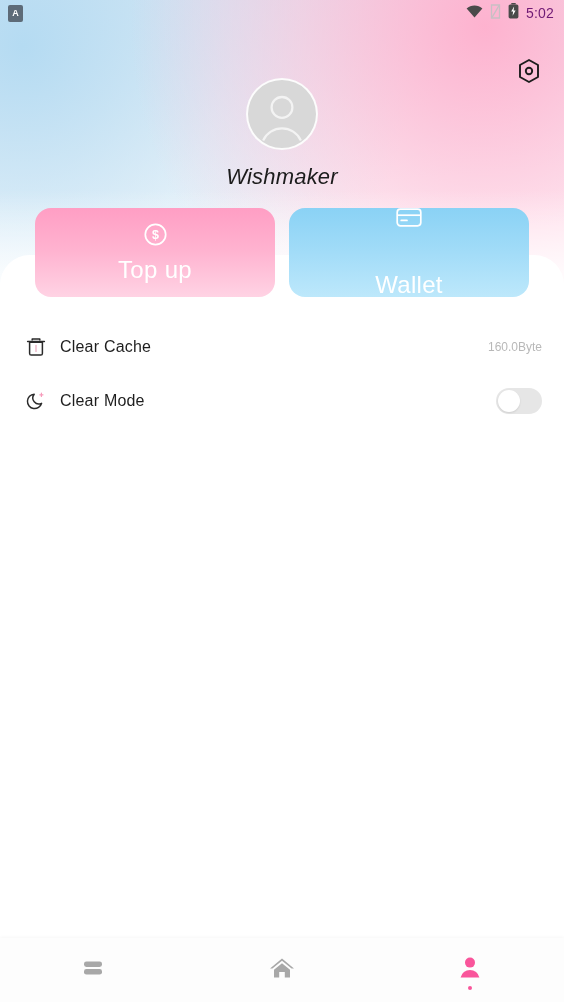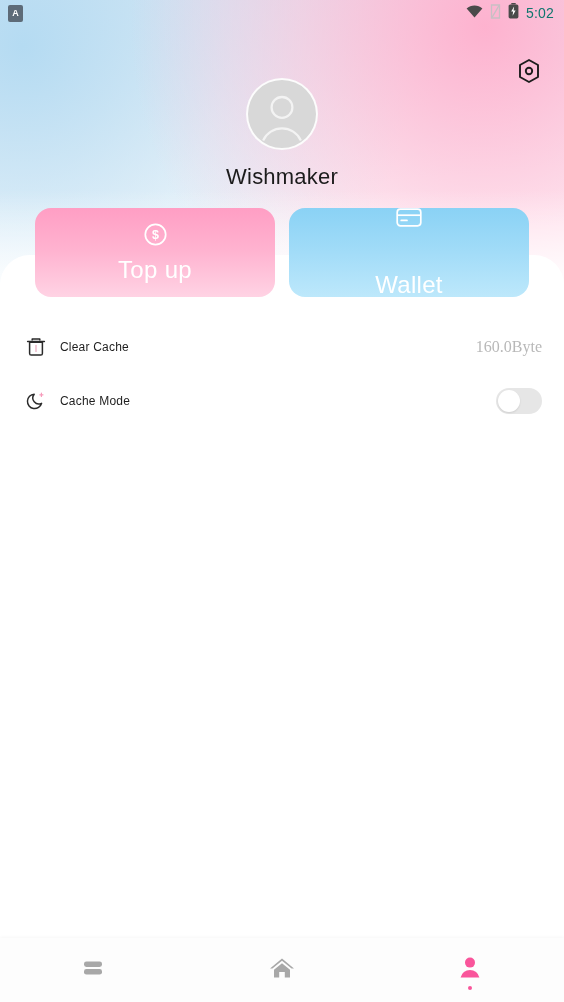--- a/index.html
+++ b/index.html
@@ -37,34 +37,34 @@
     z-index:6;
   }
   .sb-left { display:flex; align-items:center; gap:6px; }
   .sb-appicon {
     width:15px; height:17px; border-radius:2px;
     background:#5d6b78;
     display:flex; align-items:center; justify-content:center;
     color:#ffffff; font-size:9px; font-weight:bold; line-height:1;
   }
   .sb-right { display:flex; align-items:center; gap:7px; }
-  .sb-time { font-size:14px; color:#0f766e; letter-spacing:0.2px; }
+  .sb-time { font-size:14px; color:#701a75; letter-spacing:0.2px; }
 
   
   .gear-btn {
     position:absolute; right:22px; top:58px;
     width:26px; height:26px; z-index:7;
     display:flex; align-items:center; justify-content:center;
     cursor:pointer;
   }
 
   
   .profile {
     position:absolute; left:0; top:78px; width:564px;
-    display:flex; flex-direction:column; align-items:center; z-index:5;
+    display:flex; flex-direction:column; align-items:center; z-index:5;font-style:italic;
   }
   .avatar {
     width:72px; height:72px; border-radius:50%;
     background:#d8d8d8;
     border:2.5px solid rgba(255,255,255,0.92);
     display:flex; align-items:center; justify-content:center;
     overflow:hidden;
   }
   .username {
     margin-top:14px;
@@ -109,24 +109,24 @@
   .menu-row {
     height:54px; display:flex; align-items:center;
     padding:0 22px 0 24px; cursor:pointer;
   }
   .menu-icon {
     width:24px; height:24px; flex:0 0 24px;
     display:flex; align-items:center; justify-content:center;
     margin-right:12px;
   }
   .menu-label {
-    font-size:12px; color:#1e1e1e; flex:1; letter-spacing:0.2px;
+    font-size:16px; color:#1e1e1e; flex:1; letter-spacing:0.2px;
   }
   .menu-value {
-    font-size:16px; color:#b8b8b8;font-family:Liberation Serif, serif;
+    font-size:12px; color:#b8b8b8;
   }
 
   
   .toggle {
     width:46px; height:26px; border-radius:13px;
     background:#e6e6e6; position:relative; cursor:pointer;
     flex:0 0 46px;
   }
   .toggle-knob {
     position:absolute; left:2px; top:2px;
@@ -247,21 +247,21 @@
     </div>
 
 
     <div class="menu-row">
       <span class="menu-icon">
         <svg width="22" height="22" viewBox="0 0 22 22">
           <path d="M16.6 13.3 A7.2 7.2 0 1 1 9.2 4.2 A6 6 0 0 0 16.6 13.3 Z" fill="none" stroke="#2a2a2a" stroke-width="1.45" stroke-linejoin="round"></path>
           <path d="M16.4 3.2 V6.4 M14.8 4.8 H18" stroke="#f79bbb" stroke-width="1.2" stroke-linecap="round"></path>
         </svg>
       </span>
-      <span class="menu-label">Cache Mode</span>
+      <span class="menu-label">Clear Mode</span>
       <span class="toggle">
         <span class="toggle-knob"></span>
       </span>
     </div>
 
   </div>
 
   <div class="bottomnav">
 
     <div class="nav-item">

